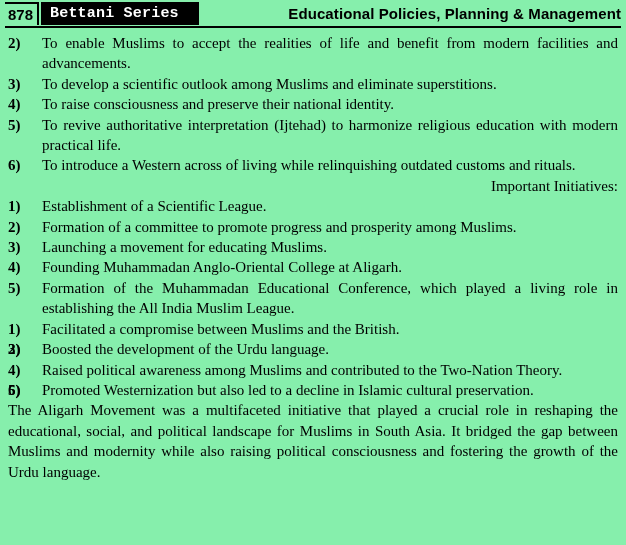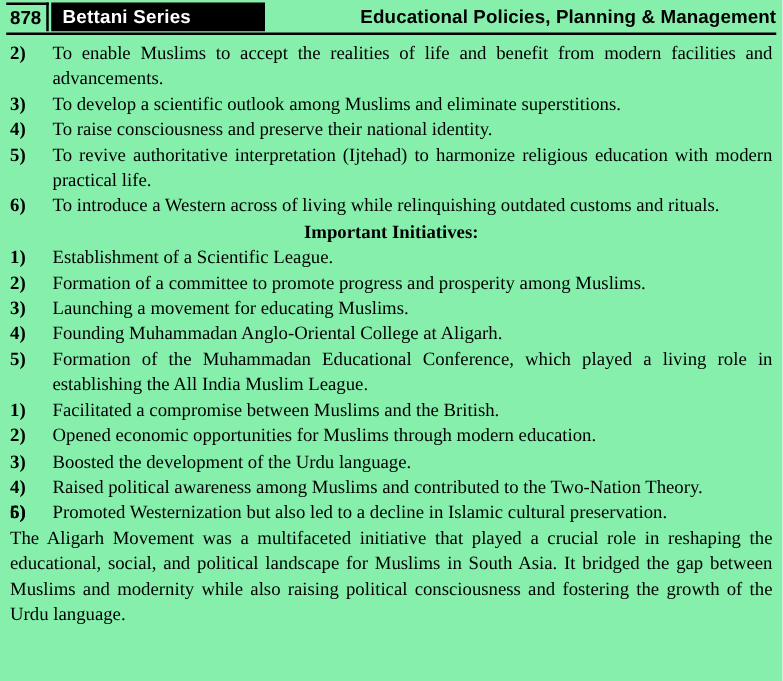--- a/index.html
+++ b/index.html
@@ -28,26 +28,27 @@
     width: 34px;
     border-top: 2px solid #000;
     border-right: 2px solid #000;
     display: flex;
     align-items: center;
     padding-left: 3px;
   }
   .series-box {
     background: #000000;
     color: #ffffff;
-    width: 171px;
+    width: 158px;
     margin-left: 2px;
     display: flex;
     align-items: center;
     padding-left: 9px;
     letter-spacing: 0.2px;
+    font-family: Liberation Mono, monospace;
   }
   .header-title {
     flex: 1;
     display: flex;
     align-items: center;
     justify-content: flex-end;
     letter-spacing: 0.1px;
   }
   .content {
     margin: 5px 8px 0 8px;
@@ -58,22 +59,22 @@
   .list-item {
     position: relative;
     padding-left: 34px;
   }
   .list-item .num {
     position: absolute;
     left: 0;
     font-weight: bold;
   }
   .heading {
-    font-weight: bold;
-    text-align: center;
+    font-weight: normal;
+    text-align: right;
   }
   .para { text-align: justify; }
 </style>
 </head>
 <body>
 
 <div class="page">
 
   <div class="header">
     <div class="page-num">878</div>
@@ -127,21 +128,20 @@
       <span>Formation of the Muhammadan Educational Conference, which played a living role in establishing the All India Muslim League.</span>
     </div>
 
 
     <div class="list-item">
       <span class="num">1)</span>
       <span>Facilitated a compromise between Muslims and the British.</span>
     </div>
     <div class="list-item">
       <span class="num">2)</span>
-      <span>Opened economic opportunities for Muslims through modern education.</span>
     </div>
     <div class="list-item">
       <span class="num">3)</span>
       <span>Boosted the development of the Urdu language.</span>
     </div>
     <div class="list-item">
       <span class="num">4)</span>
       <span>Raised political awareness among Muslims and contributed to the Two-Nation Theory.</span>
     </div>
     <div class="list-item">

